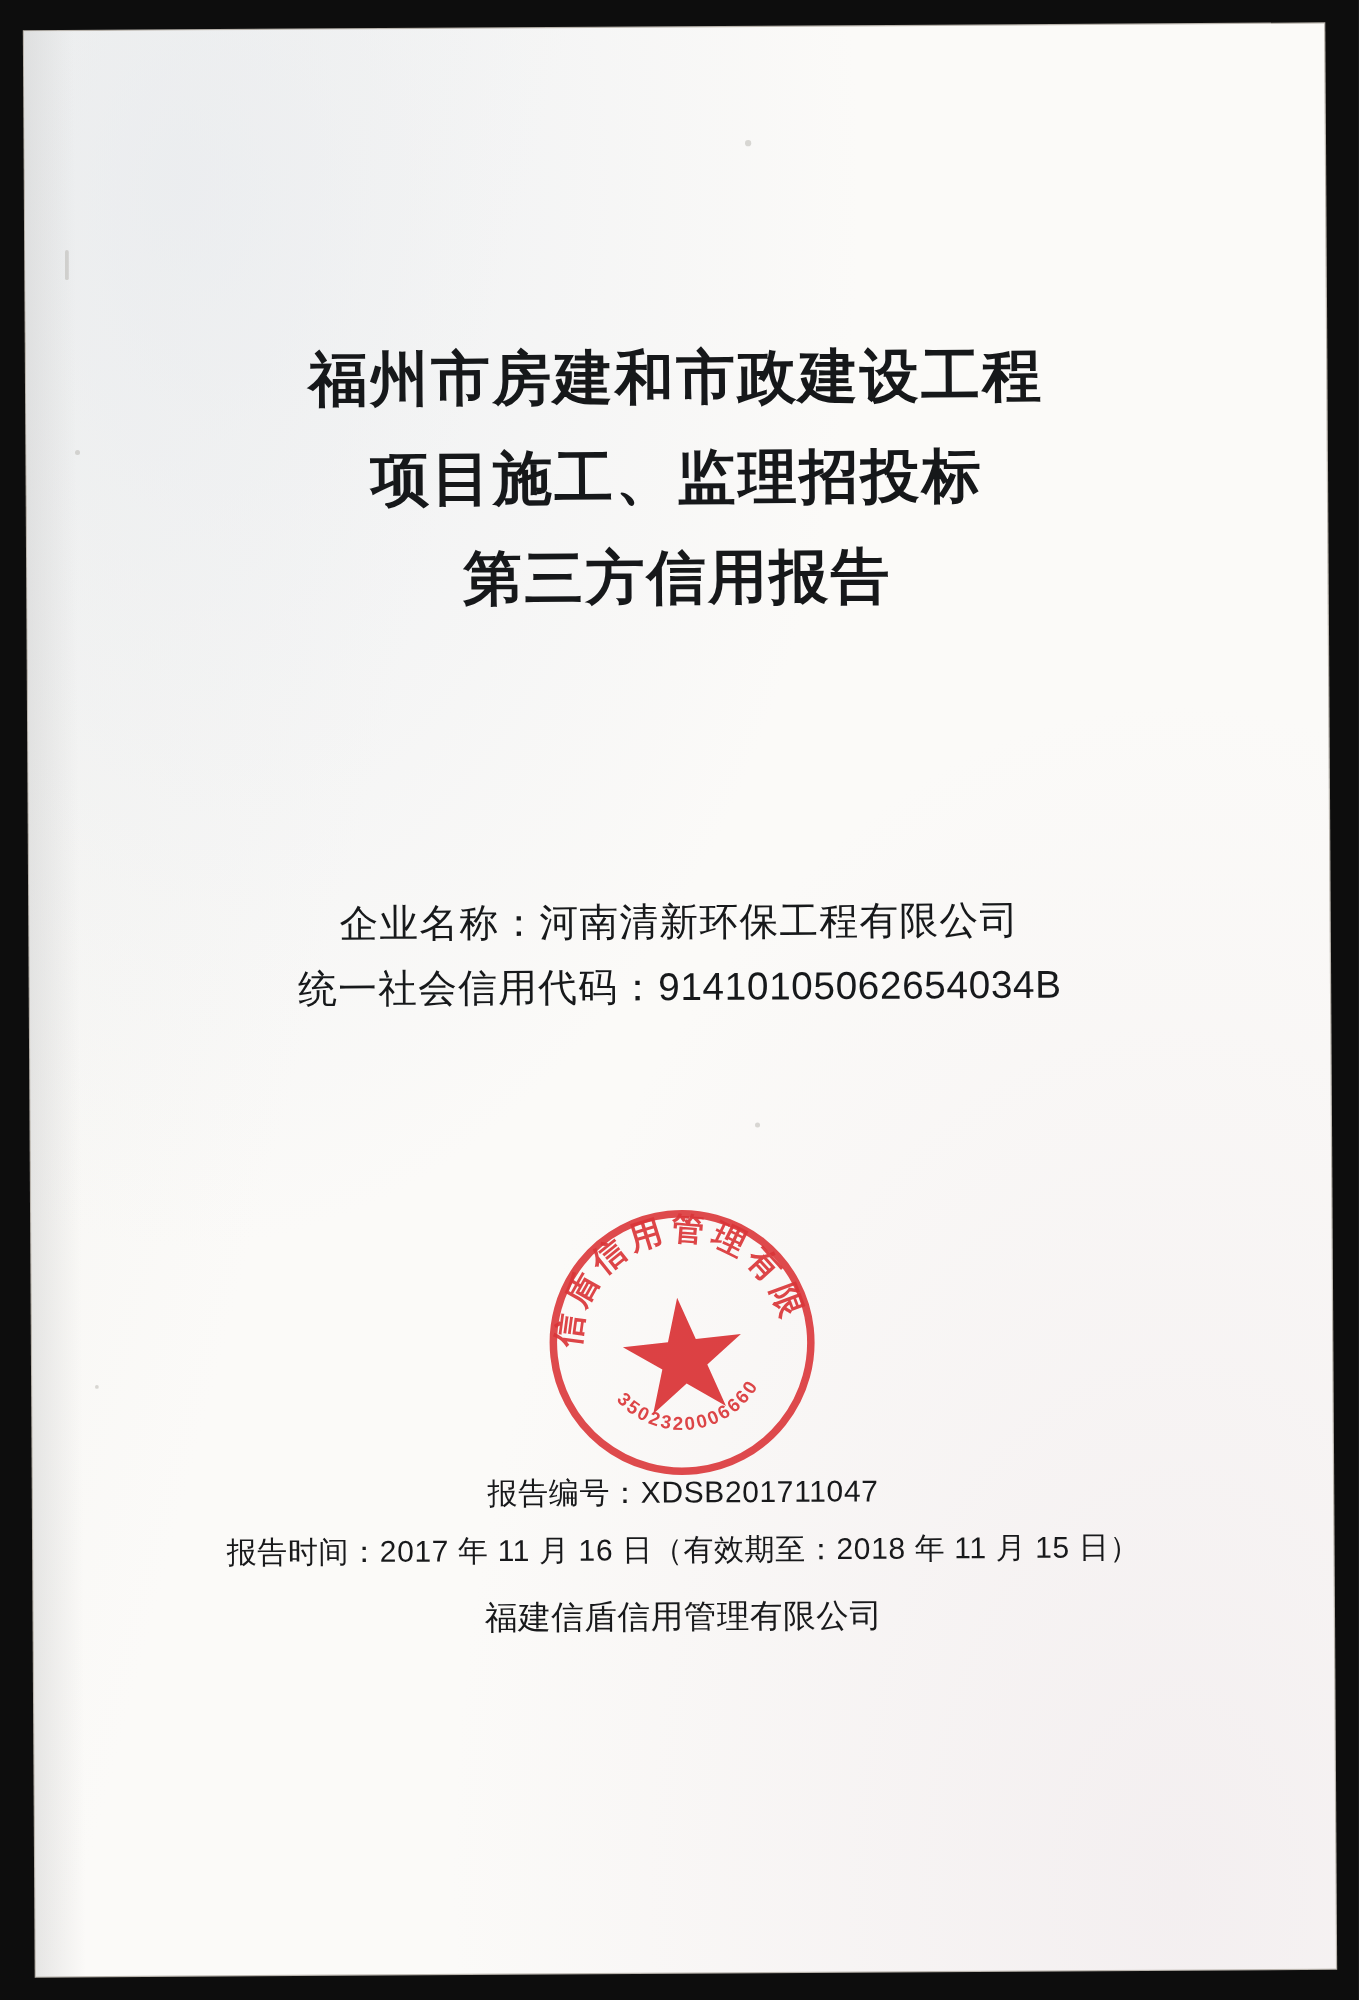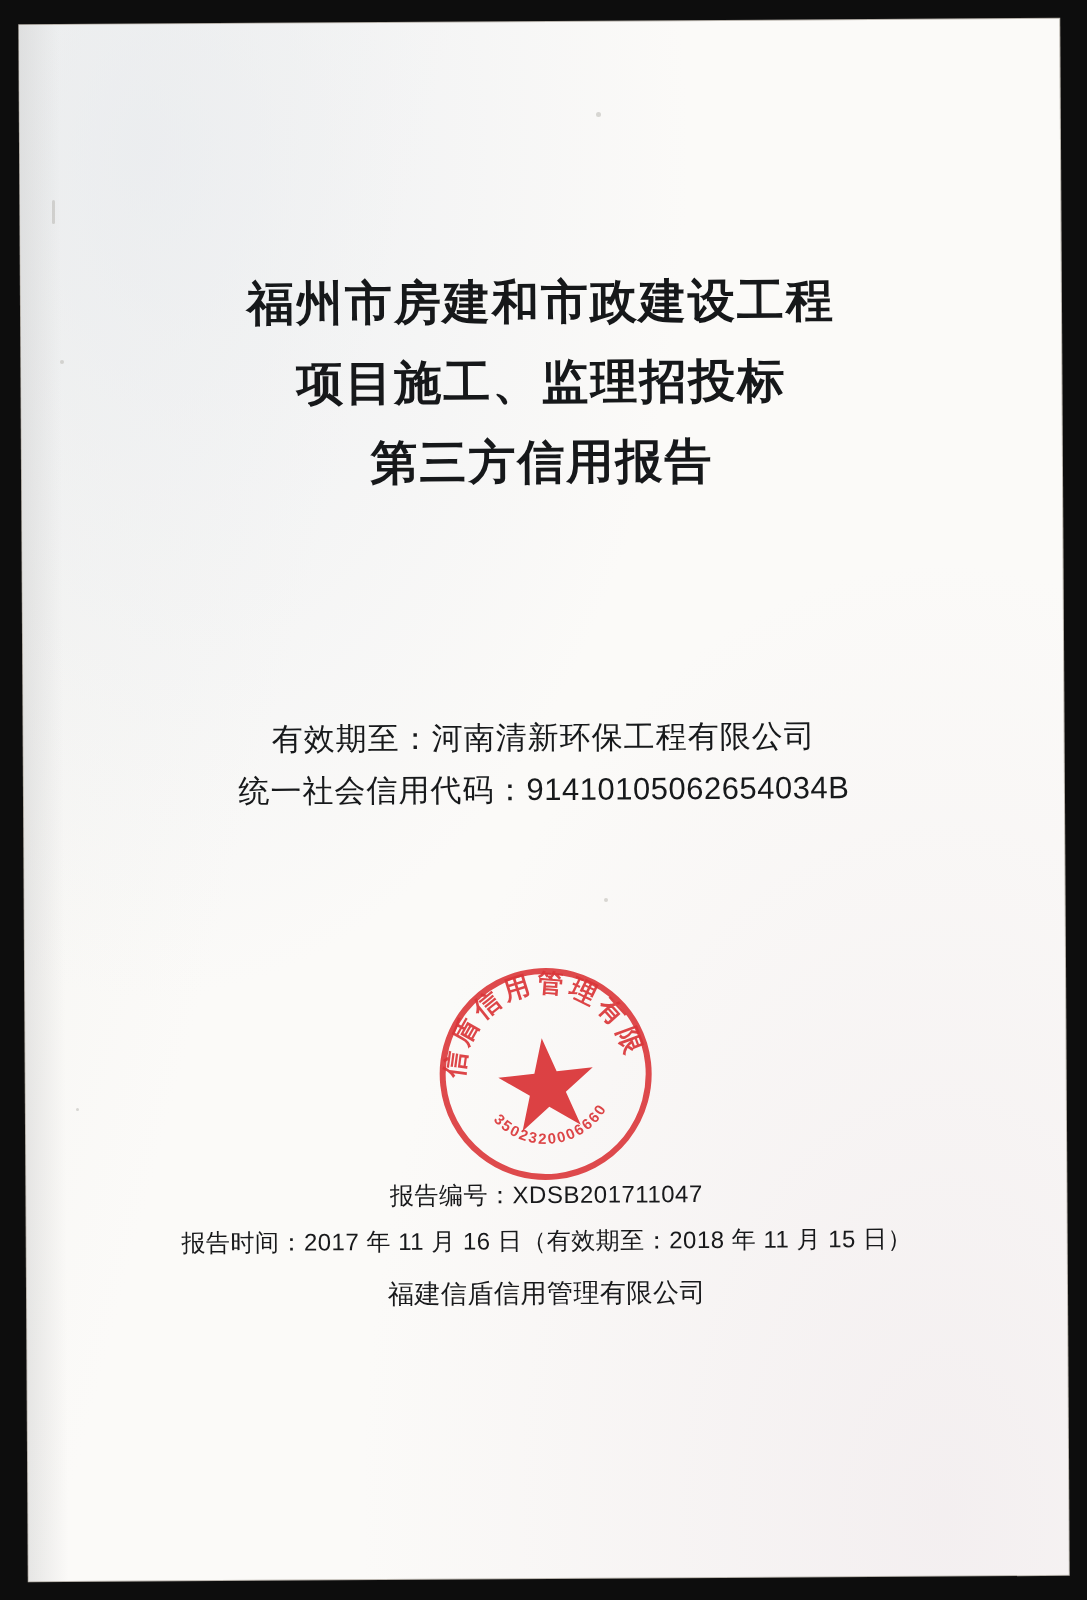--- a/index.html
+++ b/index.html
@@ -151,21 +151,21 @@
     <div class="content">
 
       <div class="title-block">
         <div class="title-line">福州市房建和市政建设工程</div>
         <div class="title-line">项目施工、监理招投标</div>
         <div class="title-line">第三方信用报告</div>
       </div>
 
       <div class="company-block">
         <div class="company-line">
-          <span>有效期至：</span><span>河南清新环保工程有限公司</span>
+          <span>企业名称：</span><span>河南清新环保工程有限公司</span>
         </div>
         <div class="company-line">
           <span>统一社会信用代码：</span><span class="code-num">91410105062654034B</span>
         </div>
       </div>
 
       <div class="seal">
         <svg width="224" height="224" viewBox="0 0 224 224" xmlns="http://www.w3.org/2000/svg" aria-hidden="true">
           <defs>
             <path id="sealTopArc" d="M 30,112 A 82,82 0 0 1 194,112"></path>

